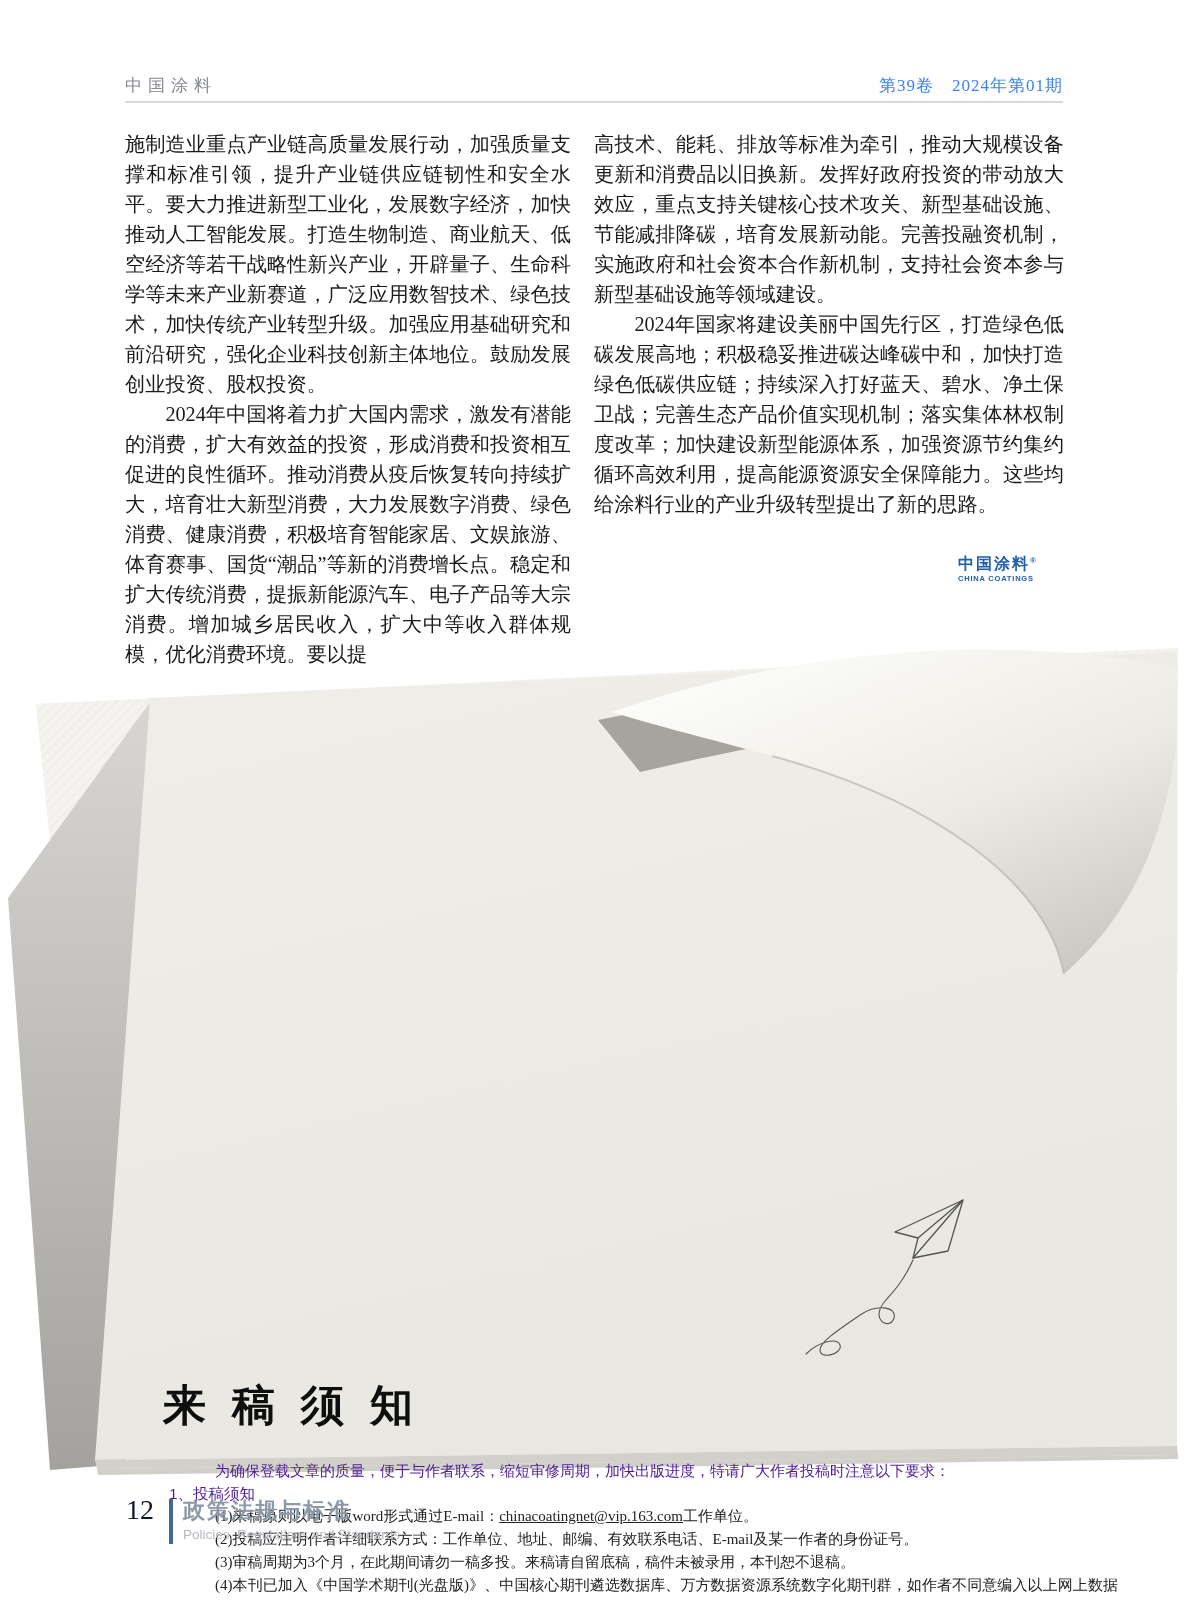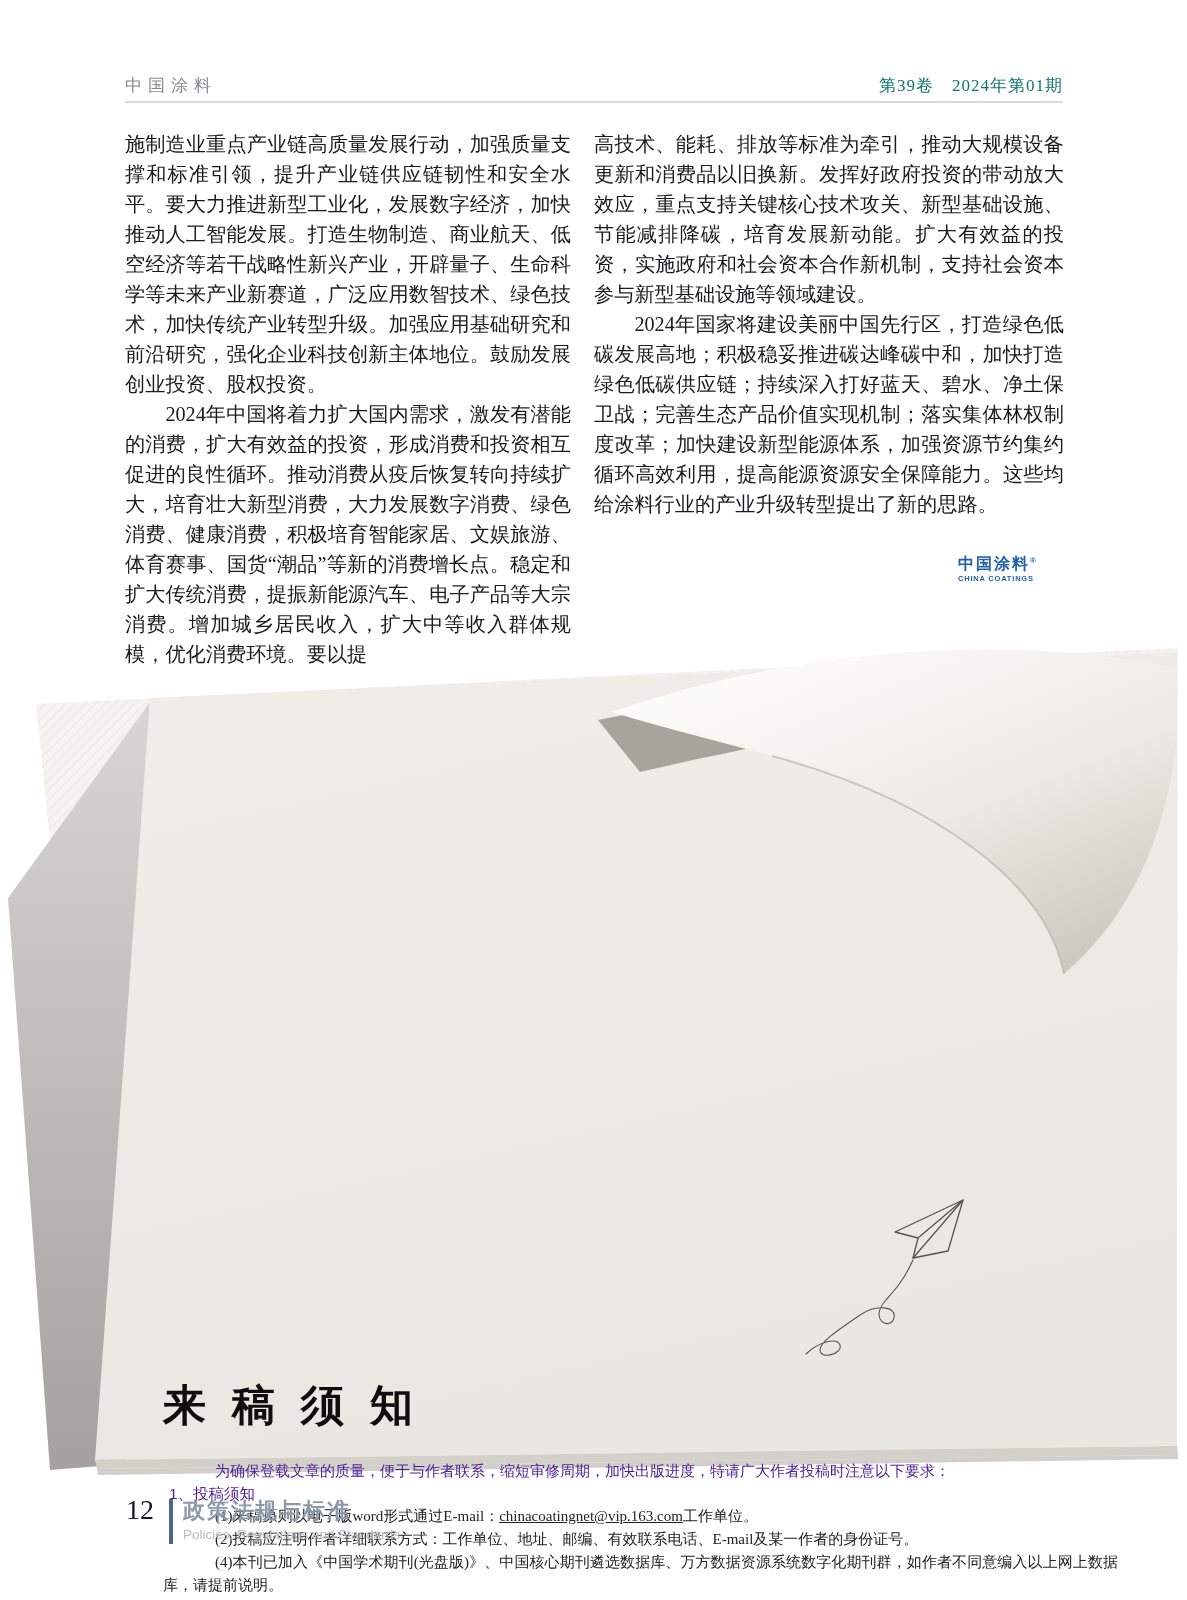--- a/index.html
+++ b/index.html
@@ -1,21 +1,21 @@
 <!DOCTYPE html>
 <html><head>
 <meta charset="utf-8">
 <style>
   html,body{margin:0;padding:0;background:#9a9a9a;}
   .page{position:relative;width:1187px;height:1600px;background:#ffffff;margin:0 auto;overflow:hidden;
         font-family:"Liberation Serif",serif;}
 
   
   .journal-name{position:absolute;left:125px;top:74px;font-size:17px;letter-spacing:6px;color:#85898f;}
-  .issue-info{position:absolute;top:74px;right:124px;font-size:17px;letter-spacing:1px;color:#0f766e;}
+  .issue-info{position:absolute;top:74px;right:124px;font-size:17px;letter-spacing:1px;color:#3b82f6;}
   .header-rule{position:absolute;left:125px;top:101px;width:938px;height:2px;background:#d8dadc;}
 
   
   .col{position:absolute;top:129px;}
   .col-left{left:125px;width:446px;}
   .col-right{left:594px;width:470px;}
   .art{margin:0;font-size:20.2px;line-height:30px;text-align:justify;color:#1a1a1c;}
   .indent{text-indent:2em;}
 
   .brand-logo{position:absolute;left:958px;top:556px;width:80px;color:#2160ab;line-height:1;}
@@ -52,21 +52,21 @@
 
   <div class="journal-name">中国涂料</div>
   <div class="issue-info">第39卷　2024年第01期</div>
   <div class="header-rule"></div>
 
   <div class="col col-left">
     <p class="art">施制造业重点产业链高质量发展行动，加强质量支撑和标准引领，提升产业链供应链韧性和安全水平。要大力推进新型工业化，发展数字经济，加快推动人工智能发展。打造生物制造、商业航天、低空经济等若干战略性新兴产业，开辟量子、生命科学等未来产业新赛道，广泛应用数智技术、绿色技术，加快传统产业转型升级。加强应用基础研究和前沿研究，强化企业科技创新主体地位。鼓励发展创业投资、股权投资。</p>
     <p class="art indent">2024年中国将着力扩大国内需求，激发有潜能的消费，扩大有效益的投资，形成消费和投资相互促进的良性循环。推动消费从疫后恢复转向持续扩大，培育壮大新型消费，大力发展数字消费、绿色消费、健康消费，积极培育智能家居、文娱旅游、体育赛事、国货“潮品”等新的消费增长点。稳定和扩大传统消费，提振新能源汽车、电子产品等大宗消费。增加城乡居民收入，扩大中等收入群体规模，优化消费环境。要以提</p>
   </div>
   <div class="col col-right">
-    <p class="art">高技术、能耗、排放等标准为牵引，推动大规模设备更新和消费品以旧换新。发挥好政府投资的带动放大效应，重点支持关键核心技术攻关、新型基础设施、节能减排降碳，培育发展新动能。扩大有效益的投资，实施政府和社会资本合作新机制，支持社会资本参与新型基础设施等领域建设。</p>
+    <p class="art">高技术、能耗、排放等标准为牵引，推动大规模设备更新和消费品以旧换新。发挥好政府投资的带动放大效应，重点支持关键核心技术攻关、新型基础设施、节能减排降碳，培育发展新动能。完善投融资机制，实施政府和社会资本合作新机制，支持社会资本参与新型基础设施等领域建设。</p>
     <p class="art indent">2024年国家将建设美丽中国先行区，打造绿色低碳发展高地；积极稳妥推进碳达峰碳中和，加快打造绿色低碳供应链；持续深入打好蓝天、碧水、净土保卫战；完善生态产品价值实现机制；落实集体林权制度改革；加快建设新型能源体系，加强资源节约集约循环高效利用，提高能源资源安全保障能力。这些均给涂料行业的产业升级转型提出了新的思路。</p>
   </div>
   <div class="brand-logo">
     <div class="logo-cn"><span>中国涂料</span><span class="logo-mark">®</span></div>
     <div class="logo-en">CHINA COATINGS</div>
   </div>
 
   <div class="paper-stack">
     <svg width="1187" height="860" viewBox="0 0 1187 860">
       <defs>
@@ -121,20 +121,21 @@
 
     <div class="notice">
       <h2 class="notice-title">来稿须知</h2>
 
       <div class="n-body">
         <p class="b-sans ind1">为确保登载文章的质量，便于与作者联系，缩短审修周期，加快出版进度，特请广大作者投稿时注意以下要求：</p>
         <p class="b-sans h-num">1、投稿须知</p>
 
         <p class="ind1"><span>(1)来稿原则以电子版word形式通过E-mail：</span><span class="u">chinacoatingnet@vip.163.com</span><span>工作单位。</span></p>
         <p class="ind1">(2)投稿应注明作者详细联系方式：工作单位、地址、邮编、有效联系电话、E-mail及某一作者的身份证号。</p>
+        <p class="ind1">(3)审稿周期为3个月，在此期间请勿一稿多投。来稿请自留底稿，稿件未被录用，本刊恕不退稿。</p>
         <p class="ind1">(4)本刊已加入《中国学术期刊(光盘版)》、中国核心期刊遴选数据库、万方数据资源系统数字化期刊群，如作者不同意编入以上网上数据库，请提前说明。</p>
 
       </div>
 
     </div>
   </div>
 
   <div class="page-number">12</div>
   <div class="footer-bar"></div>
   <div class="section-cn">政策法规与标准</div>

